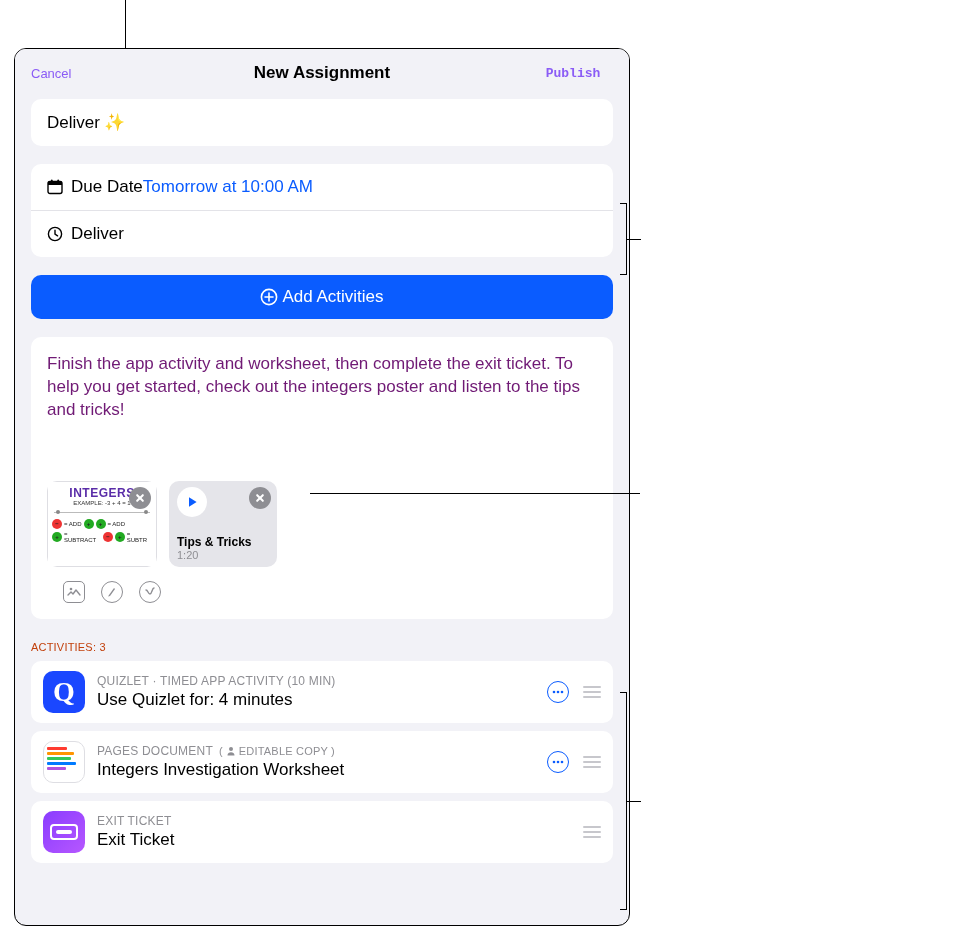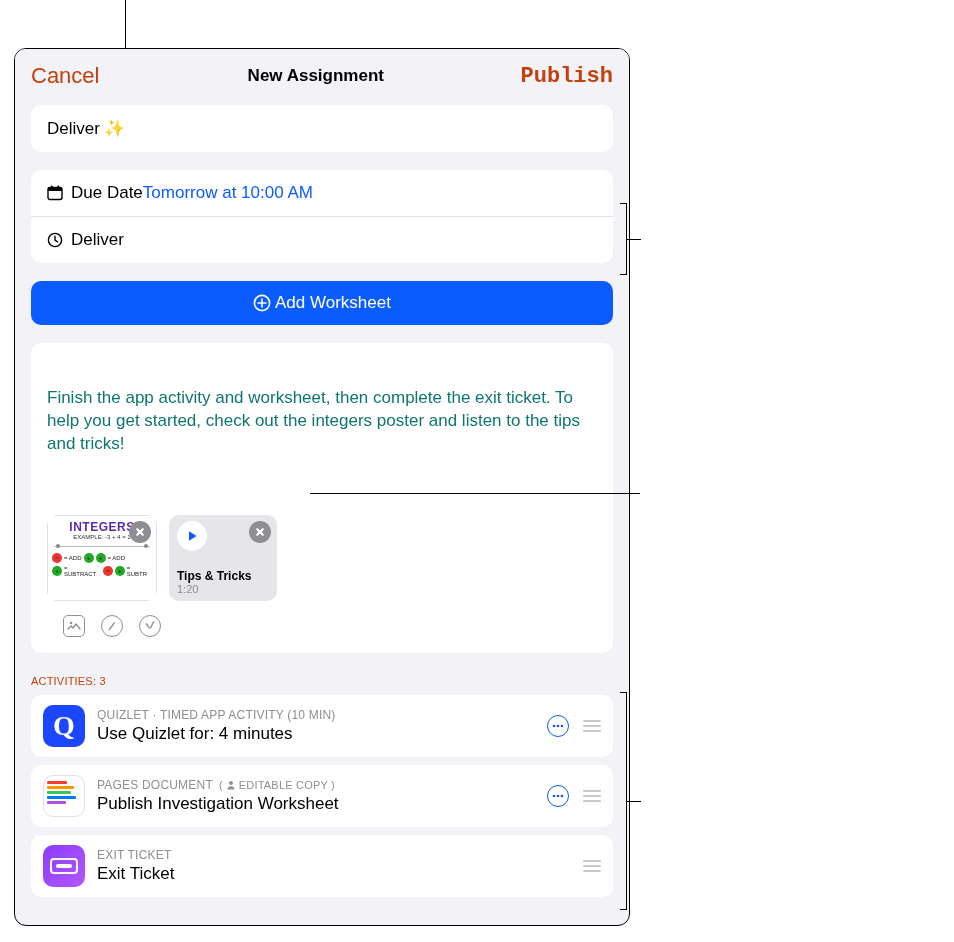--- a/index.html
+++ b/index.html
@@ -24,22 +24,22 @@
     flex-direction: column;
   }
   .nav-bar {
     display: flex;
     align-items: center;
     justify-content: space-between;
     padding: 14px 16px 10px 16px;
     background: #f2f2f7;
   }
   .nav-left, .nav-right {
-    color: #c2410c;
-    font-size: 22px;
+    color: #8b5cf6;
+    font-size: 13px;
     font-weight: 400;
     min-width: 80px;
   }
   .nav-right { text-align: center; font-weight: 600; font-family: Liberation Mono, monospace; }
   .nav-title {
     font-size: 17px;
     font-weight: 600;
     color: #000;
   }
   .scroll {
@@ -81,23 +81,22 @@
   .add-activities-btn svg { display:block; }
   .instructions-card {
     background: #fff;
     border-radius: 10px;
     margin: 18px 16px 0 16px;
     padding: 16px;
   }
   .instructions-text {
     font-size: 17px;
     line-height: 1.35;
-    color: #0f766e;
+    color: #701a75;
     min-height: 110px;
-    margin-top: 28px;
   }
   .attachments {
     display: flex;
     gap: 12px;
     margin-top: 18px;
   }
   .attachment {
     position: relative;
     border-radius: 10px;
     overflow: hidden;
@@ -321,21 +320,21 @@
       </div>
     </div>
 
     <div class="add-activities-btn">
       <span>
         <svg width="18" height="18" viewBox="0 0 18 18">
             <circle cx="9" cy="9" r="7.6" fill="none" stroke="#fff" stroke-width="1.6"></circle>
             <path d="M9 5v8M5 9h8" stroke="#fff" stroke-width="1.6" stroke-linecap="round"></path>
           </svg>
       </span>
-      <span>Add Worksheet</span>
+      <span>Add Activities</span>
     </div>
 
     <div class="instructions-card">
       <div class="instructions-text">Finish the app activity and worksheet, then complete the exit ticket. To help you get started, check out the integers poster and listen to the tips and tricks!</div>
 
       <div class="attachments">
         <div class="attachment">
           <div class="poster">
             <div class="poster-title">INTEGERS</div>
             <div class="poster-sub">EXAMPLE: -3 + 4 = 1</div>
@@ -428,21 +427,21 @@
         <div class="activity-meta">
           <span>PAGES DOCUMENT</span>
           <span class="badge">
             (<svg width="10" height="10" viewBox="0 0 10 10" style="display:inline;">
                 <circle cx="5" cy="3" r="2" fill="#8e8e93"></circle>
                 <path d="M1.5 9.5c0-2 1.6-3.2 3.5-3.2s3.5 1.2 3.5 3.2" fill="#8e8e93"></path>
               </svg>
             <span>EDITABLE COPY</span>)
           </span>
         </div>
-        <div class="activity-title">Publish Investigation Worksheet</div>
+        <div class="activity-title">Integers Investigation Worksheet</div>
       </div>
       <div class="activity-actions">
         <div class="more-btn">
           <svg width="12" height="4" viewBox="0 0 12 4">
               <circle cx="2" cy="2" r="1.3" fill="#0a5cff"></circle>
               <circle cx="6" cy="2" r="1.3" fill="#0a5cff"></circle>
               <circle cx="10" cy="2" r="1.3" fill="#0a5cff"></circle>
             </svg>
         </div>
         <div class="drag-handle">

